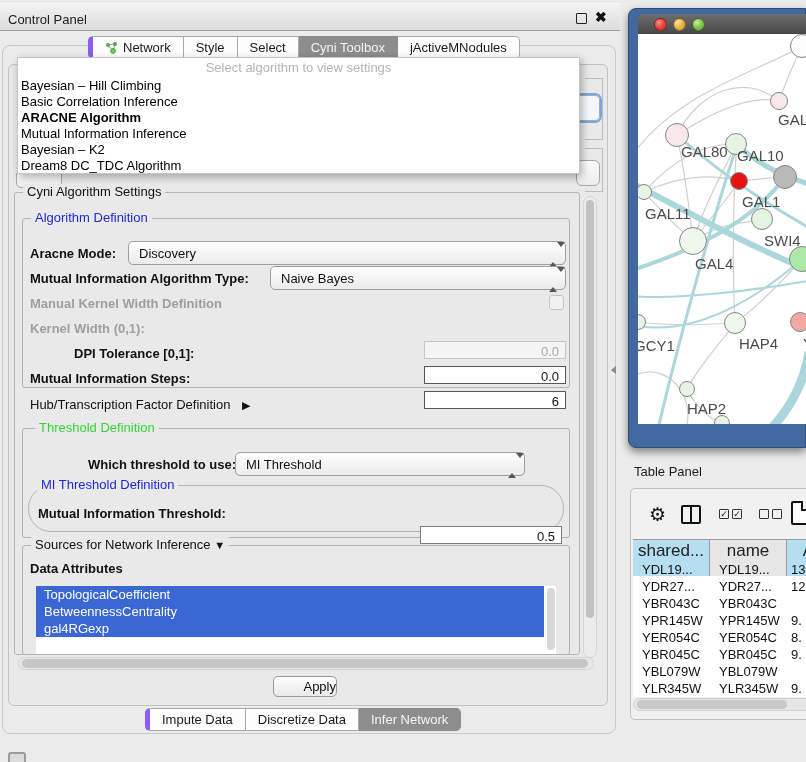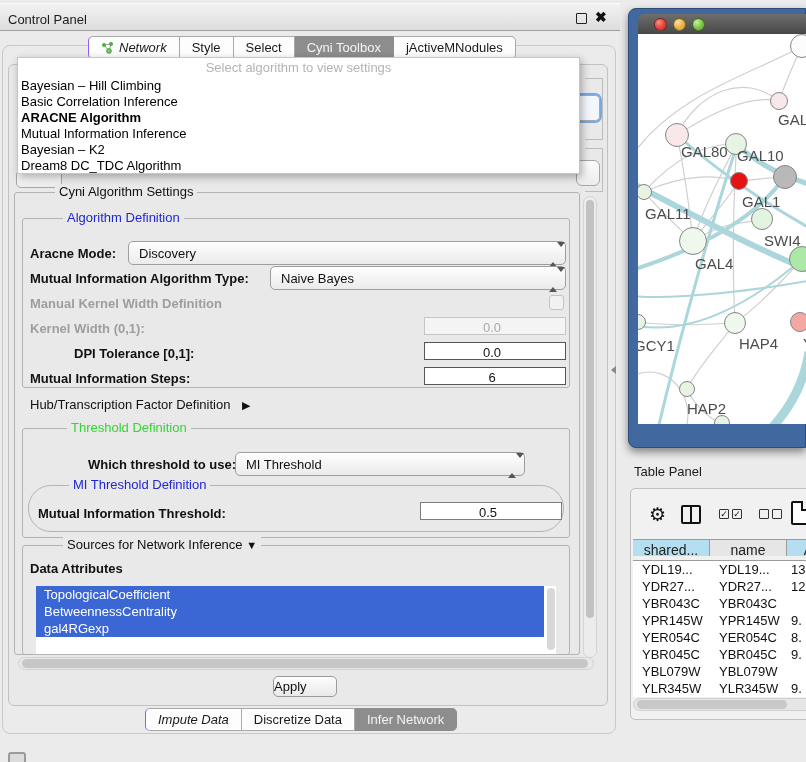--- a/index.html
+++ b/index.html
@@ -12,21 +12,21 @@
     background:linear-gradient(#f2f2f2,#dddddd); border-top:1px solid #fbfbfb; border-bottom:1px solid #9f9f9f; }
   .cp-title { position:absolute; left:8px; top:8px; font-size:13px; color:#1c1c1c; }
   .float-icon { position:absolute; left:576px; top:9px; width:11px; height:11px; border:1.5px solid #222; border-radius:1px; background:transparent; }
   .close-icon { position:absolute; left:595px; top:5px; font-size:14px; font-weight:bold; color:#111; }
 
   .cp-outer { position:absolute; left:2px; top:45px; width:614px; height:689px; border:1px solid #c9c9c9; border-radius:8px; background:transparent; }
 
   .tabrow { position:absolute; display:flex; }
   .tabrow .tab { height:23px; line-height:21px; padding:0 12px; background:#fdfdfd; border:1px solid #a9a9a9; border-left:none;
      font-size:13px; color:#1a1a1a; white-space:nowrap; display:flex; align-items:center; gap:5px; }
-  .tabrow .tab:first-child { border-left:1px solid #8b5cf6; border-top-left-radius:5px; border-bottom-left-radius:5px;font-style:italic;}
+  .tabrow .tab:first-child { border-left:5px solid #8b5cf6; border-top-left-radius:5px; border-bottom-left-radius:5px;}
   .tabrow .tab:last-child { border-top-right-radius:5px; border-bottom-right-radius:5px; }
   .tabrow .tab.sel { background:#8d8d8d; color:#f4f4f4; border-color:#8d8d8d; }
   #main-tabs { left:88px; top:36px; }
   #bottom-tabs { left:145px; top:708px; }
 
   .cp-main { position:absolute; left:8px; top:64px; width:600px; height:642px; background:#e9e9e9; border:1px solid #c2c2c2; border-radius:6px; }
 
   
   .frag-combo-focus { position:absolute; left:572px; top:93px; width:30px; height:30px; border:2px solid #74a9e4; border-radius:7px; background:#f3f7fc; box-shadow:inset 0 0 0 1px #a9a9a9; }
   .frag-border-1 { position:absolute; left:585px; top:78px; width:18px; height:62px; border:1px solid #bdbdbd; border-left:none; }
@@ -35,55 +35,55 @@
   .frag-combo-left { position:absolute; left:16px; top:170px; width:46px; height:18px; border:1px solid #a6a6a6; border-radius:5px; background:linear-gradient(#fcfcfc,#ececec); }
 
   
   .popup { position:absolute; left:17px; top:57px; width:563px; height:117px; background:#ffffff; border:1px solid #c6c6c6;
      box-shadow:2px 3px 8px rgba(0,0,0,.3); z-index:30; }
   .popup-placeholder { height:20px; line-height:20px; text-align:center; color:#b4b4b4; font-size:13px; }
   .popup-item { height:16px; line-height:16px; padding-left:3px; font-size:13px; color:#000; white-space:nowrap; }
   .popup-item.sel { font-weight:bold; }
 
   fieldset.grp { position:absolute; border:1px solid #b3b3b3; border-radius:3px; background:transparent; }
-  .legend { position:absolute; top:-9px; background:#e9e9e9; padding:0 4px; font-size:13px; white-space:nowrap;margin-left:32px; }
+  .legend { position:absolute; top:-9px; background:#e9e9e9; padding:0 4px; font-size:13px; white-space:nowrap; }
   .legend.black { color:#111; }
   .legend.blue { color:#2026d2; }
   .legend.green { color:#35d435; }
 
   .lbl { position:absolute; font-size:13px; white-space:nowrap; }
   .lbl.b { font-weight:bold; color:#111; }
   .lbl.dis { font-weight:bold; color:#9e9e9e; }
 
   .combo { position:absolute; height:24px; border:1px solid #9e9e9e; border-radius:5px; background:linear-gradient(#fefefe,#ebebeb);
      display:flex; align-items:center; padding-left:10px; font-size:13px; color:#111; }
   .spinner { position:absolute; right:8px; top:5px; width:8px; }
   .spinner .up { width:0; height:0; border-left:4px solid transparent; border-right:4px solid transparent; border-bottom:5px solid #555; margin-bottom:3px; }
   .spinner .dn { width:0; height:0; border-left:4px solid transparent; border-right:4px solid transparent; border-top:5px solid #555; }
 
-  .field { position:absolute; height:18px; background:#fff; text-align:center; padding:2px 6px 0 0; font-size:13px; color:#111; }
+  .field { position:absolute; height:18px; background:#fff; text-align:right; padding:2px 6px 0 0; font-size:13px; color:#111;margin-top:24px; }
   .field.dis { background:#f4f4f4; color:#a9a9a9; border:1px solid #c6c6c6; }
   .field.en { border:1px solid #565656; }
   .field.mid { border:1px solid #7d7d7d; }
 
   .checkbox { position:absolute; width:15px; height:15px; border:1px solid #c3c3c3; border-radius:3px; background:#f1f1f1; }
 
   .tri { font-size:11px; color:#111; }
 
   .attr-list { position:absolute; left:36px; top:586px; width:520px; height:68px; background:#fff; }
   .attr-item { height:17px; line-height:17px; padding-left:8px; font-size:13px; color:#fff; background:#3a67d3; width:calc(100% - 12px); }
   .attr-scroll { position:absolute; right:1px; top:2px; width:8px; height:62px; background:#d8d8d8; border-radius:4px; }
 
   .vscroll-track { position:absolute; left:583px; top:196px; width:14px; height:462px; background:#ececec; border:1px solid #d4d4d4; border-radius:7px; }
   .vscroll-thumb { position:absolute; left:2px; top:3px; width:8px; height:418px; background:#c2c2c2; border-radius:4px; }
   .hscroll-track { position:absolute; left:18px; top:657px; width:576px; height:13px; background:#e8e8e8; border:1px solid #d2d2d2; border-radius:7px; }
   .hscroll-thumb { position:absolute; left:3px; top:1px; width:566px; height:9px; background:#c6c6c6; border-radius:5px; }
 
   .apply-btn { position:absolute; left:273px; top:676px; width:64px; height:21px; border:1px solid #9a9a9a; border-radius:5px;
-     background:linear-gradient(#fdfdfd,#e9e9e9); font-size:13px; color:#111; text-align:left; line-height:19px; }
+     background:linear-gradient(#fdfdfd,#e9e9e9); font-size:13px; color:#111; text-align:right; line-height:19px; }
 
   .splitter-grip { position:absolute; left:611px; top:366px; width:0; height:0;
      border-top:4px solid transparent; border-bottom:4px solid transparent; border-right:5px solid #8a8a8a; }
 
   
   .net-frame { position:absolute; left:628px; top:8px; width:178px; height:440px; background:#41689f;
      border-radius:8px 0 0 8px; box-shadow:0 4px 9px rgba(0,0,0,.45); border:1px solid #2e4d7c; }
   .net-titlebar { position:absolute; left:9px; top:5px; width:169px; height:20px; background:linear-gradient(#6e6e6e,#474747); border-radius:6px 0 0 0; }
   .light { position:absolute; top:4px; width:13px; height:13px; border-radius:50%; border:1px solid rgba(0,0,0,.45); }
   .light.red { left:16px; background:radial-gradient(circle at 35% 30%, #ff8a80, #df3c34 60%); }
@@ -99,21 +99,21 @@
   .tp-toolbar { position:absolute; left:0; top:0; width:100%; height:50px; }
   .gear-icon { position:absolute; left:18px; top:14px; font-size:19px; color:#111; font-family:"DejaVu Sans",sans-serif; }
   .col-icon { position:absolute; left:50px; top:16px; width:20px; height:19px; border:2px solid #111; border-radius:2px; }
   .col-icon::after { content:""; position:absolute; left:7px; top:0; width:2px; height:15px; background:#111; }
   .cb-pair { position:absolute; top:20px; display:flex; gap:3px; }
   .cb-pair .bx { width:10px; height:10px; border:1.5px solid #333; border-radius:1px; font-size:9px; line-height:9px; text-align:center; color:#111; }
   .file-icon { position:absolute; left:160px; top:12px; width:20px; height:24px; border:2px solid #111; border-radius:2px; background:#fff; }
   .file-icon::after { content:""; position:absolute; right:-2px; top:-2px; width:8px; height:8px; background:#f1f1f1; border-left:2px solid #111; border-bottom:2px solid #111; }
   .tbl { position:absolute; left:2px; top:50px; width:198px; }
   .tbl .thead { display:flex; height:22px; border-top:1px solid #9c9c9c; border-bottom:1px solid #9c9c9c; }
-  .tbl .th { height:16px; line-height:21px; text-align:center; font-size:14px; color:#222; background:#e6e6e6; border-right:1px solid #9c9c9c; }
+  .tbl .th { height:36px; line-height:21px; text-align:center; font-size:17px; color:#222; background:#e6e6e6; border-right:1px solid #9c9c9c; }
   .tbl .th.hl { background:#b5def1; }
   .tbl .tbody { background:#fff; height:136px; overflow:hidden; }
   .tbl .tr { display:flex; height:17px; }
   .tbl .td { height:17px; line-height:17px; font-size:13px; color:#111; white-space:nowrap; overflow:hidden; }
   .td.c1 { width:77px; padding-left:9px; }
   .td.c2 { width:77px; padding-left:9px; }
   .td.c3 { width:44px; padding-left:4px; }
   .th.c1 { width:77px; } .th.c2 { width:77px; } .th.c3 { width:44px; }
   .tp-hscroll { position:absolute; left:2px; top:209px; width:194px; height:13px; background:#e6e6e6; border:1px solid #d0d0d0; border-radius:7px; }
   .tp-hthumb { position:absolute; left:3px; top:1px; width:150px; height:9px; background:#c8c8c8; border-radius:5px; }

